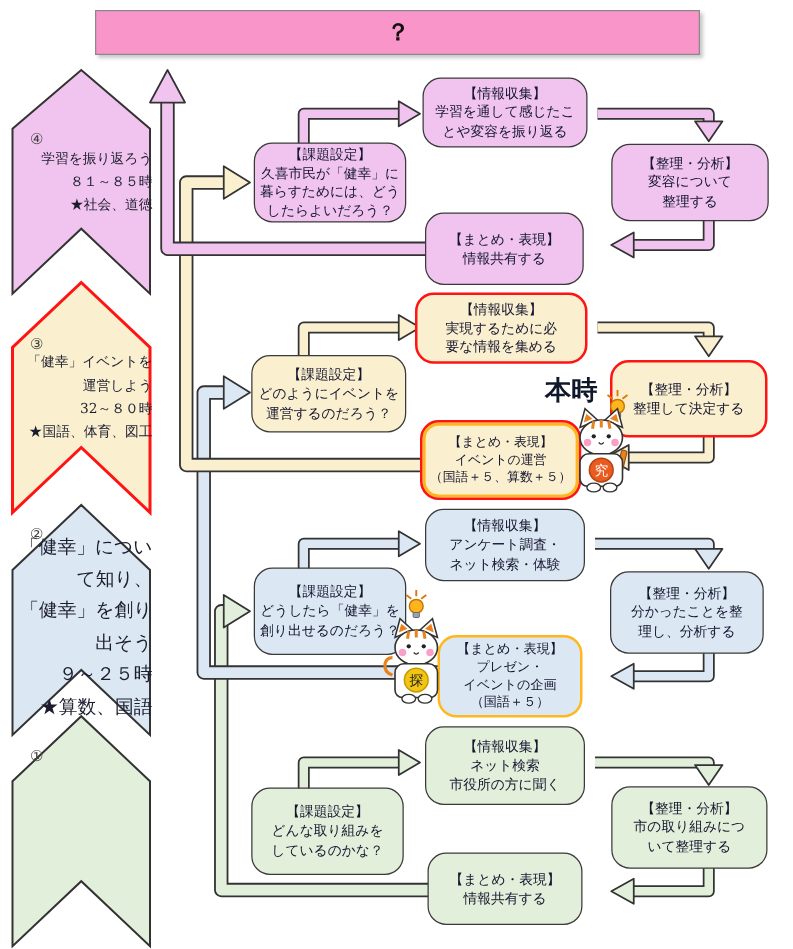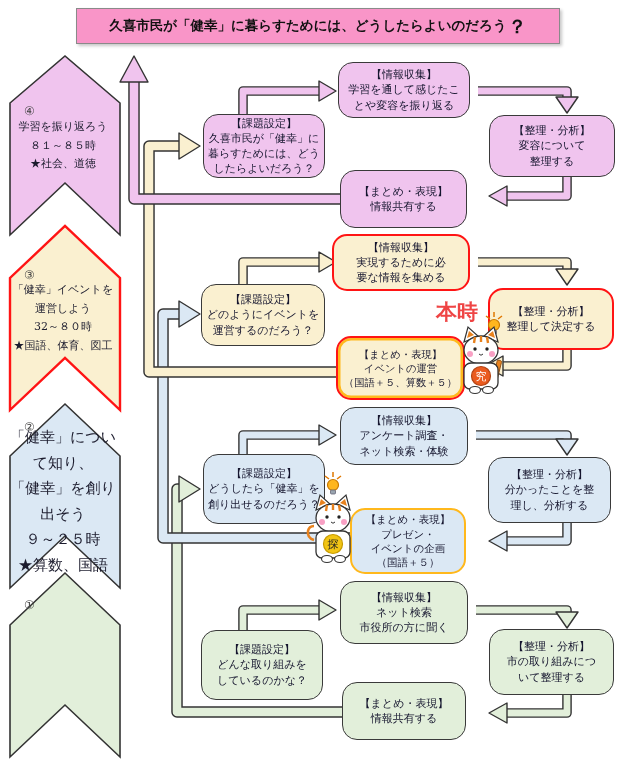--- a/index.html
+++ b/index.html
@@ -9,31 +9,31 @@
   html,body{margin:0;padding:0;background:#fff;}
   #canvas{position:relative;width:634px;height:759px;background:#fff;overflow:hidden;
     font-family:"DejaVu Serif","Liberation Serif",serif;color:var(--text);}
   #bg-svg,#fg-svg{position:absolute;left:0;top:0;z-index:1;}
   #fg-svg{z-index:6;pointer-events:none;}
   .title-bar{position:absolute;left:76px;top:8px;width:482px;height:34px;z-index:5;
     background:var(--pink);border:1.5px solid #8a8a8a;box-shadow:2px 2px 3px rgba(0,0,0,.22);
     display:flex;align-items:center;justify-content:center;font-weight:bold;font-size:13.5px;color:#111;}
   .title-bar .qmark{font-size:19px;line-height:1;margin-left:1px;}
   .banner-num{position:absolute;z-index:3;font-size:12px;color:#444;}
-  .banner-text{position:absolute;left:4px;width:118px;z-index:3;text-align:center;
+  .banner-text{position:absolute;left:4px;width:118px;z-index:3;text-align:right;
     white-space:pre-line;font-size:11px;line-height:1.7;color:#1c1c2e;}
   .fc-box{position:absolute;z-index:4;border:1.5px solid #3a3a3a;border-radius:15px;
     display:flex;align-items:center;justify-content:center;text-align:center;
     white-space:pre-line;font-size:11px;line-height:1.38;padding:2px 3px;box-sizing:border-box;color:#15152e;}
   .bg-plum{background:var(--plum);} .bg-cream{background:var(--cream);}
   .bg-blue{background:var(--blue);} .bg-green{background:var(--green);}
   .bd-red{border:2.5px solid var(--red);}
   .bd-red-orange{border:2.5px solid var(--red);box-shadow:inset 0 0 0 2.5px var(--orange);}
   .bd-orange{border:2.8px solid var(--orange);}
-  .honji{position:absolute;left:436px;top:298px;z-index:5;font-size:21px;font-weight:bold;color:#ef4444;}
+  .honji{position:absolute;left:436px;top:298px;z-index:5;font-size:21px;font-weight:bold;color:#0f172a;}
   
   .chev{stroke:var(--ink);stroke-width:1.6;}
   .chev-red{stroke:var(--red);stroke-width:2.4;}
   .f-plum{fill:var(--plum);} .f-cream{fill:var(--cream);} .f-blue{fill:var(--blue);} .f-green{fill:var(--green);}
   .rail-o{fill:none;stroke:var(--ink);stroke-width:11.5;stroke-linejoin:round;}
   .rail-i{fill:none;stroke-width:8.6;stroke-linejoin:round;}
   .arr-o{fill:none;stroke:var(--ink);stroke-width:9.6;stroke-linejoin:round;}
   .arr-i{fill:none;stroke-width:6.8;stroke-linejoin:round;}
   .ri-plum{stroke:var(--plum);} .ri-cream{stroke:var(--cream);} .ri-blue{stroke:var(--blue);} .ri-green{stroke:var(--green);}
   .head{stroke:var(--ink);stroke-width:1.4;stroke-linejoin:round;}
@@ -129,21 +129,20 @@
       <polygon class="head f-blue" points="489,541 507,531 507,551"></polygon>
     </g>
     <g>
       <path class="arr-o" d="M567,692 L567,713 L505,713"></path>
         <path class="arr-i ri-green" d="M567,692 L567,713 L505,713"></path>
       <polygon class="head f-green" points="489,713 507,703 507,723"></polygon>
     </g>
   </svg>
 
   <div class="title-bar">
-    <span>久喜市民が「健幸」に暮らすためには、どうしたらよいのだろう</span>
       <span class="qmark">？</span>
   </div>
 
   <span class="banner-num" style="left:24px;top:104px;">④</span>
   <div class="banner-text" style="top:118px;">学習を振り返ろう
 ８１～８５時
 ★社会、道徳</div>
   <span class="banner-num" style="left:24px;top:268px;">③</span>
   <div class="banner-text" style="top:281px;">「健幸」イベントを
 運営しよう

